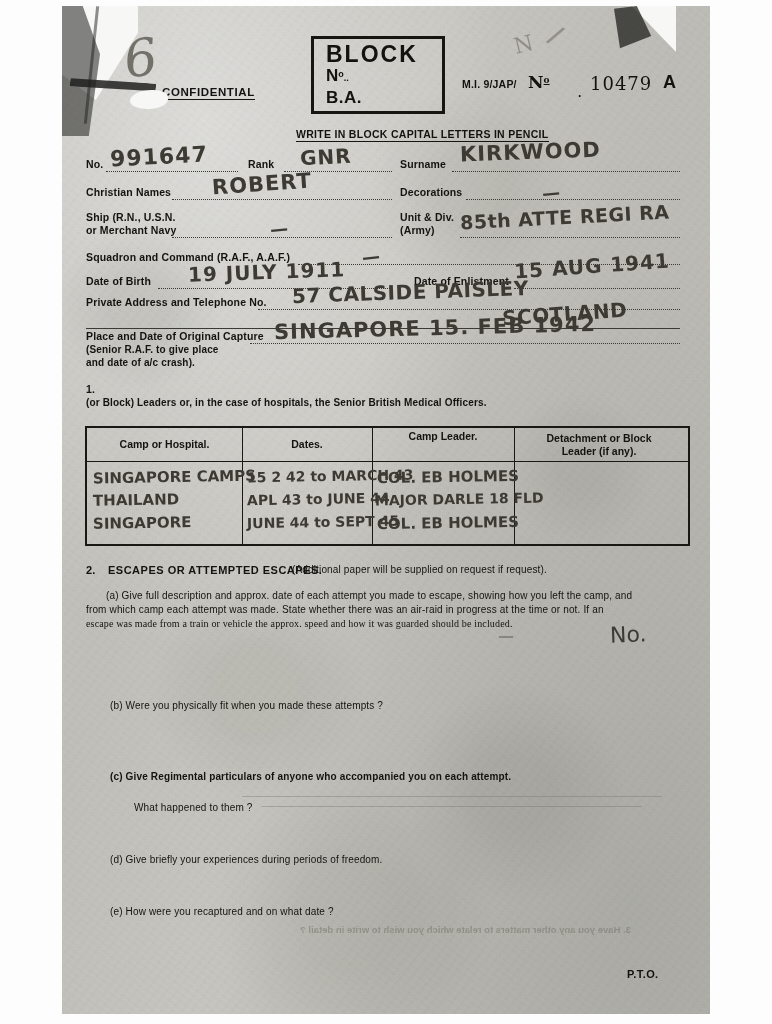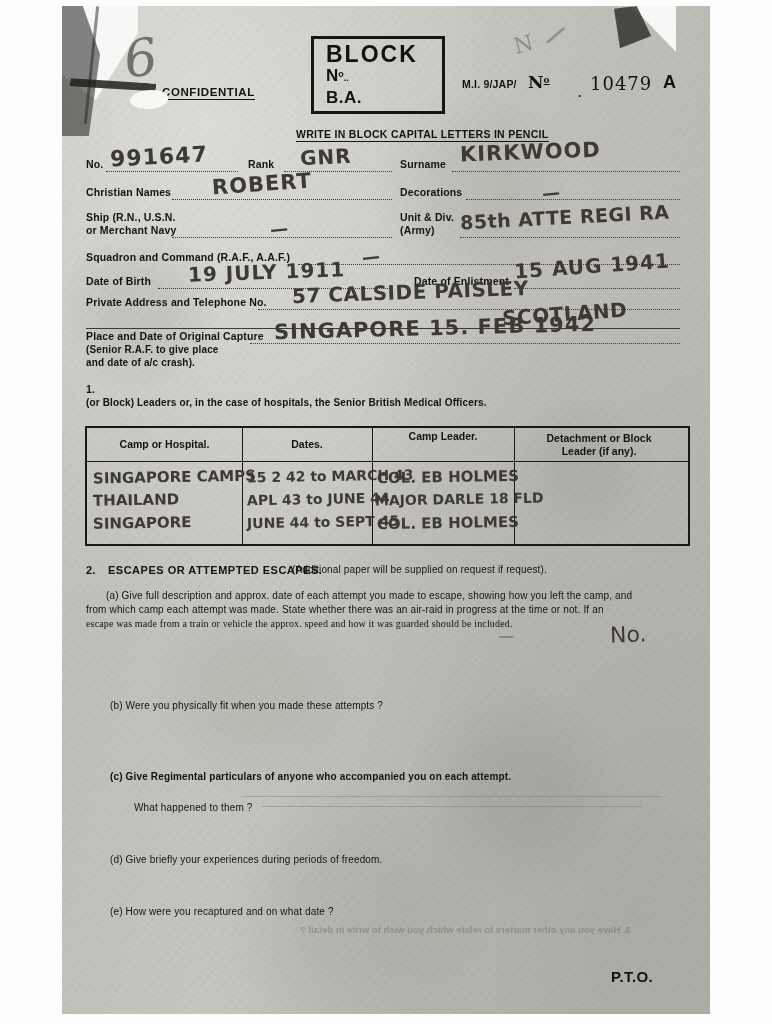--- a/index.html
+++ b/index.html
@@ -149,22 +149,22 @@
     position:absolute;z-index:3;
     font-size:9.5px;font-weight:bold;color:#76746b;
     transform:scaleX(-1);opacity:.55;white-space:nowrap;
   }
   .ghost-line{
     position:absolute;z-index:3;height:0;
     border-top:1px solid rgba(118,116,107,.40);
   }
 
   .pto{
-    position:absolute;left:549px;top:962px;z-index:5;
-    font-size:15px;font-weight:bold;letter-spacing:.4px;
+    position:absolute;left:565px;top:962px;z-index:5;
+    font-size:11px;font-weight:bold;letter-spacing:.4px;
   }
 </style>
 </head>
 <body>
 
 <div id="scan">
   <div id="paper">
 
     <div class="tear-white" style="left:-2px;top:-2px;width:78px;height:96px;clip-path:polygon(0 0,100% 0,100% 30%,46% 100%,0 72%);"></div>
     <div class="tear-dark" style="left:-2px;top:-2px;width:40px;height:132px;clip-path:polygon(0 0,55% 0,100% 38%,72% 100%,0 100%);opacity:.55;"></div>

